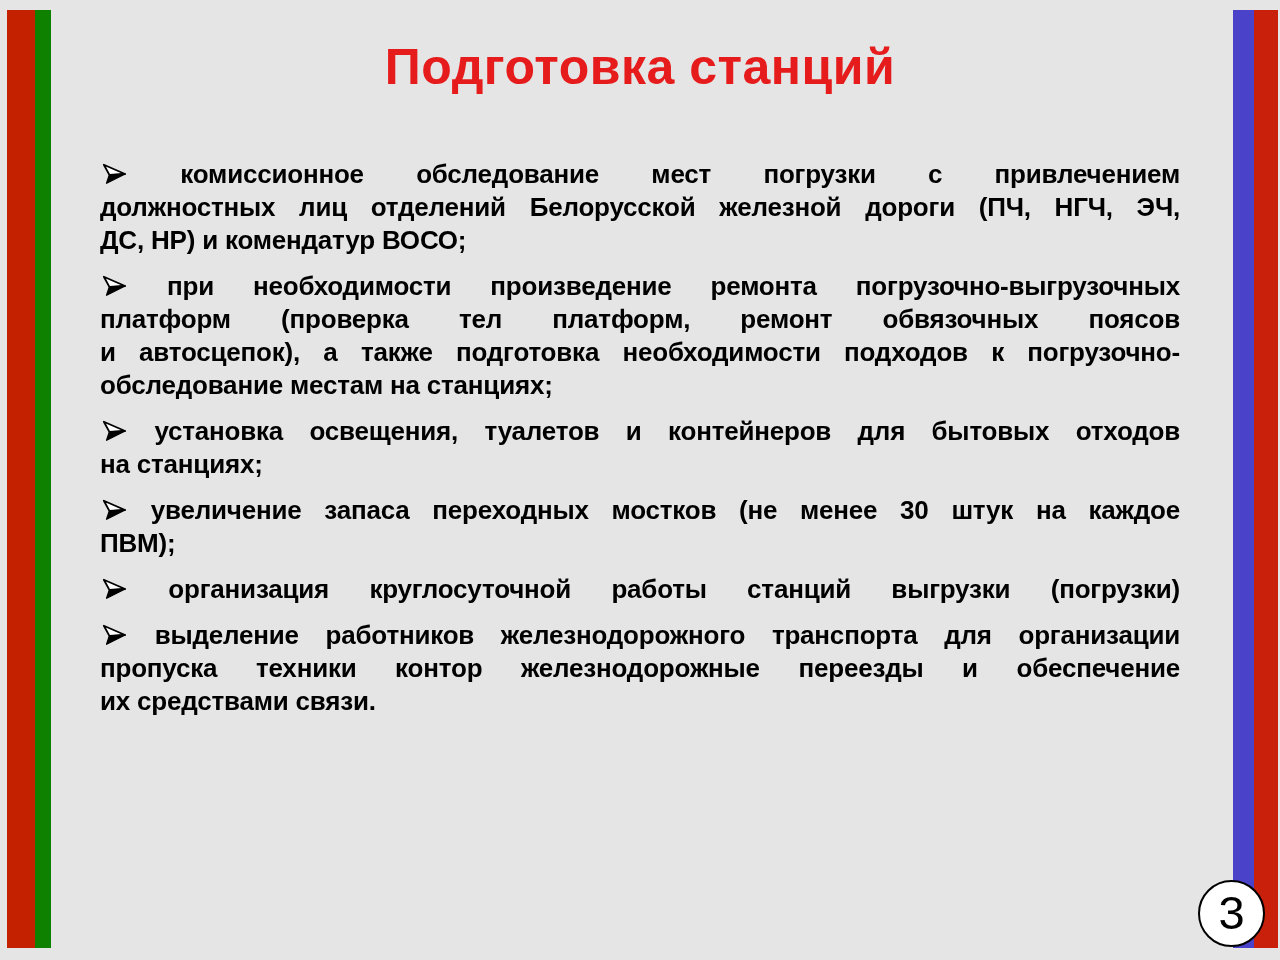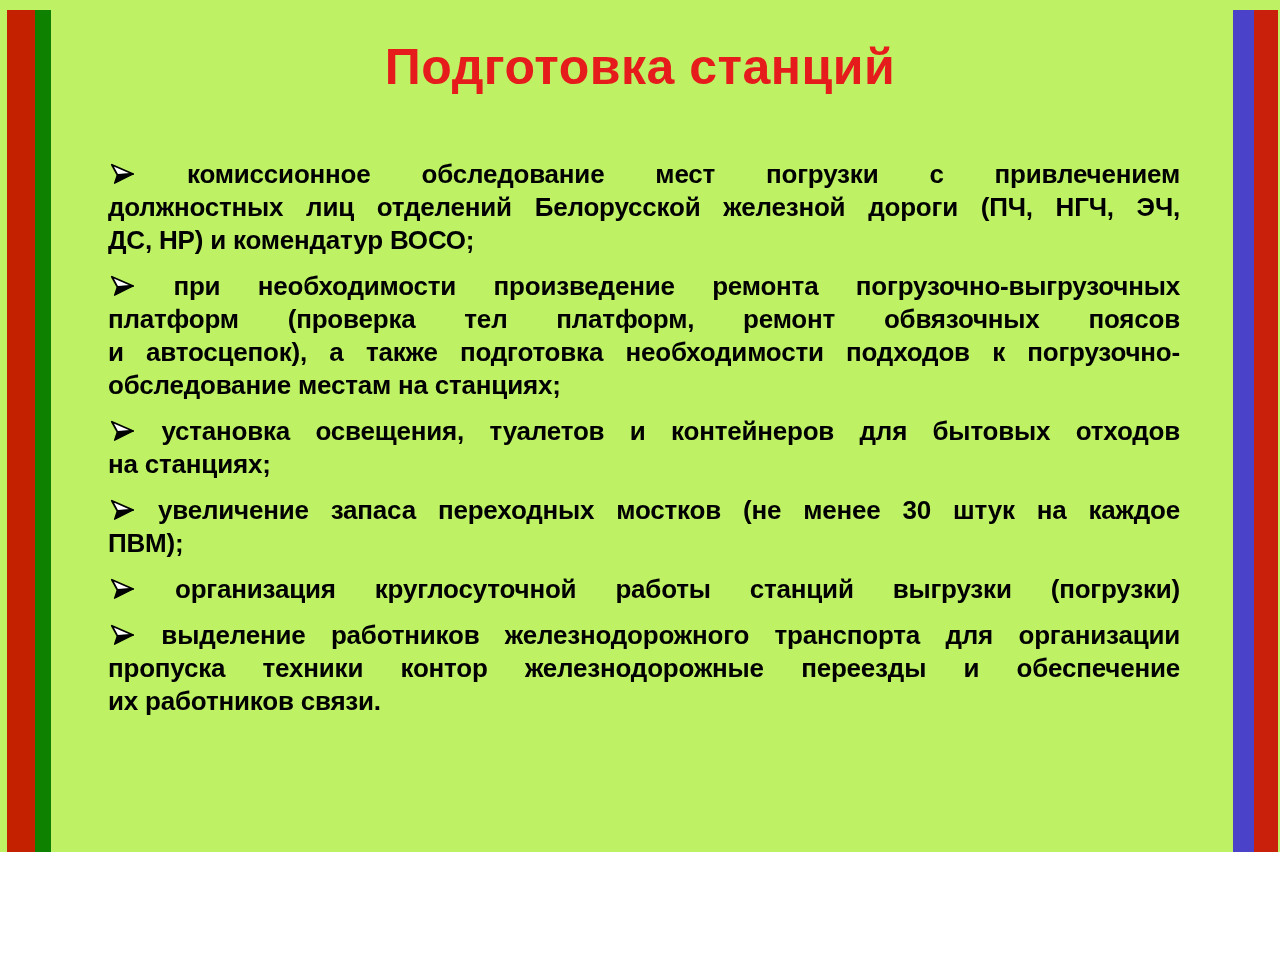--- a/index.html
+++ b/index.html
@@ -3,22 +3,22 @@
 <meta charset="utf-8">
 <style>
   html, body {
     margin: 0;
     padding: 0;
     background: #ffffff;
   }
   .slide {
     position: relative;
     width: 1280px;
-    height: 852px;
-    background: #bef264;
+    height: 960px;
+    background: #e5e5e5;
     overflow: hidden;
     font-family: "Liberation Sans", "DejaVu Sans", sans-serif;
   }
   .stripe {
     position: absolute;
     top: 10px;
     height: 938px;
   }
   .stripe.left-red   { left: 7px;    width: 28px; }
   .stripe.left-green { left: 35px;   width: 16px; }
@@ -41,21 +41,21 @@
     position: absolute;
     top: 158px;
     left: 100px;
     width: 1080px;
     color: #000000;
     font-size: 26px;
     font-weight: bold;
     letter-spacing: -0.2px;
   }
   .bullet {
-    margin: 0 0 13px 8px;
+    margin: 0 0 13px 0;
   }
   .line {
     text-align: justify;
     text-align-last: justify;
     line-height: 33px;
     max-height: 33px;
     overflow: hidden;
   }
   .line.last {
     text-align-last: left;
@@ -137,21 +137,21 @@
             <polygon points="4,3 27,13 10,14" fill="#ffffff" stroke="#000000" stroke-width="2" stroke-linejoin="round"></polygon>
             <polygon points="10,14 27,13 7,23" fill="#000000" stroke="#000000" stroke-width="1.5" stroke-linejoin="round"></polygon>
           </svg> организация круглосуточной работы станций выгрузки (погрузки)</div>
       </div>
       <div class="bullet">
         <div class="line"><svg class="arrow" viewBox="0 0 30 26">
             <polygon points="4,3 27,13 10,14" fill="#ffffff" stroke="#000000" stroke-width="2" stroke-linejoin="round"></polygon>
             <polygon points="10,14 27,13 7,23" fill="#000000" stroke="#000000" stroke-width="1.5" stroke-linejoin="round"></polygon>
           </svg> выделение работников железнодорожного транспорта для организации</div>
         <div class="line">пропуска техники контор железнодорожные переезды и обеспечение</div>
-        <div class="line last">их работников связи.</div>
+        <div class="line last">их средствами связи.</div>
       </div>
     </div>
 
   <div class="page-circle">
     <span>3</span>
   </div>
 
 </div>
 
 </body></html>

